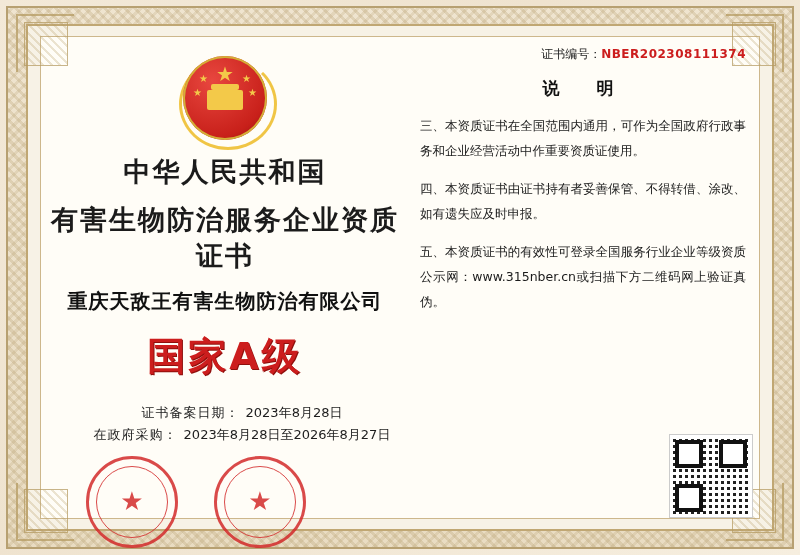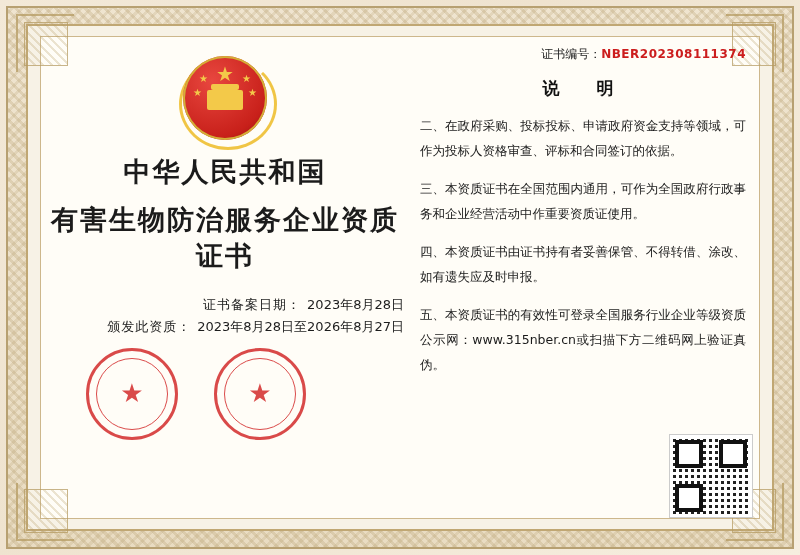--- a/index.html
+++ b/index.html
@@ -113,21 +113,21 @@
 
   .zizheng{font-size:15px;color:#222;margin-top:16px;letter-spacing:3px;}
   .company{font-size:20px;color:#111;margin-top:14px;font-weight:bold;letter-spacing:1px;}
   .grade{
     margin-top:16px;font-size:38px;font-weight:bold;letter-spacing:3px;
     color:#cc1d1d;
     text-shadow:1px 1px 0 #8e0f0c;
   }
 
   .dates{
-    margin-top:20px;text-align:right;padding-left:34px;font-size:13px;color:#1d1d1d;line-height:22px;
+    margin-top:20px;text-align:center;padding-left:34px;font-size:13px;color:#1d1d1d;line-height:22px;
   }
   .dates .lbl{letter-spacing:1px;}
   .dates .val{margin-left:6px;}
 
   .seals{
     position:relative;margin-top:10px;height:86px;
   }
   .seal{
     position:absolute;width:86px;height:86px;border-radius:50%;
     border:3px solid #d32b2b;opacity:.85;
@@ -198,27 +198,29 @@
         <div class="s s1">★</div>
         <div class="s s2">★</div>
         <div class="s s3">★</div>
         <div class="s s4">★</div>
         <div class="gate"></div>
       </div>
 
       <div class="title1">中华人民共和国</div>
       <div class="title2">有害生物防治服务企业资质证书</div>
 
+      <div class="company">重庆天敌王有害生物防治有限公司</div>
+      <div class="grade">国家A级</div>
 
       <div class="dates">
         <div>
           <span class="lbl">证书备案日期：</span><span class="val">2023年8月28日</span>
         </div>
         <div>
-          <span class="lbl">颁发此资质：</span><span class="val">2023年8月28日至2026年8月27日</span>
+          <span class="lbl">在政府采购：</span><span class="val">2023年8月28日至2026年8月27日</span>
         </div>
       </div>
 
       <div class="seals">
         <div class="seal seal-1">
           <div class="ring"></div>
           <div class="star">★</div>
         </div>
         <div class="seal seal-2">
           <div class="ring"></div>
@@ -228,21 +230,20 @@
       </div>
     </div>
 
     <div class="right">
       <div class="certno">
         <span>证书编号：</span><span class="no">NBER202308111374</span>
       </div>
 
       <div class="shuoming">说　明</div>
 
-      <div class="para">二、在政府采购、投标投标、申请政府资金支持等领域，可作为投标人资格审查、评标和合同签订的依据。</div>
       <div class="para">三、本资质证书在全国范围内通用，可作为全国政府行政事务和企业经营活动中作重要资质证使用。</div>
       <div class="para">四、本资质证书由证书持有者妥善保管、不得转借、涂改、如有遗失应及时申报。</div>
       <div class="para">五、本资质证书的有效性可登录全国服务行业企业等级资质公示网：www.315nber.cn或扫描下方二维码网上验证真伪。</div>
 
       <div class="qr">
           <div class="br"></div>
         </div>
     </div>
 
   </div>

